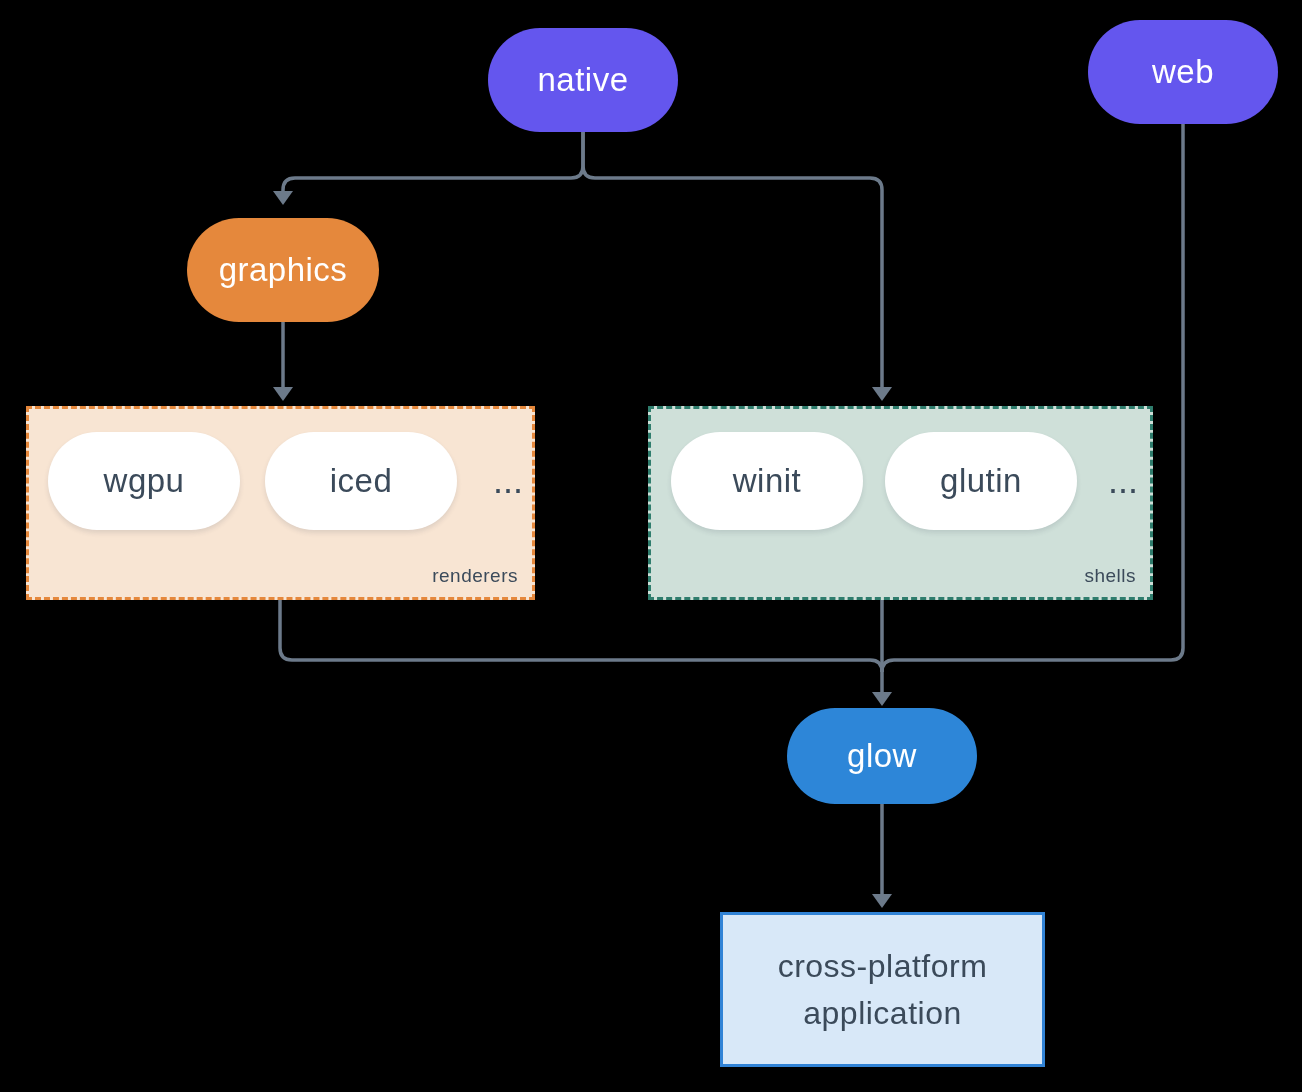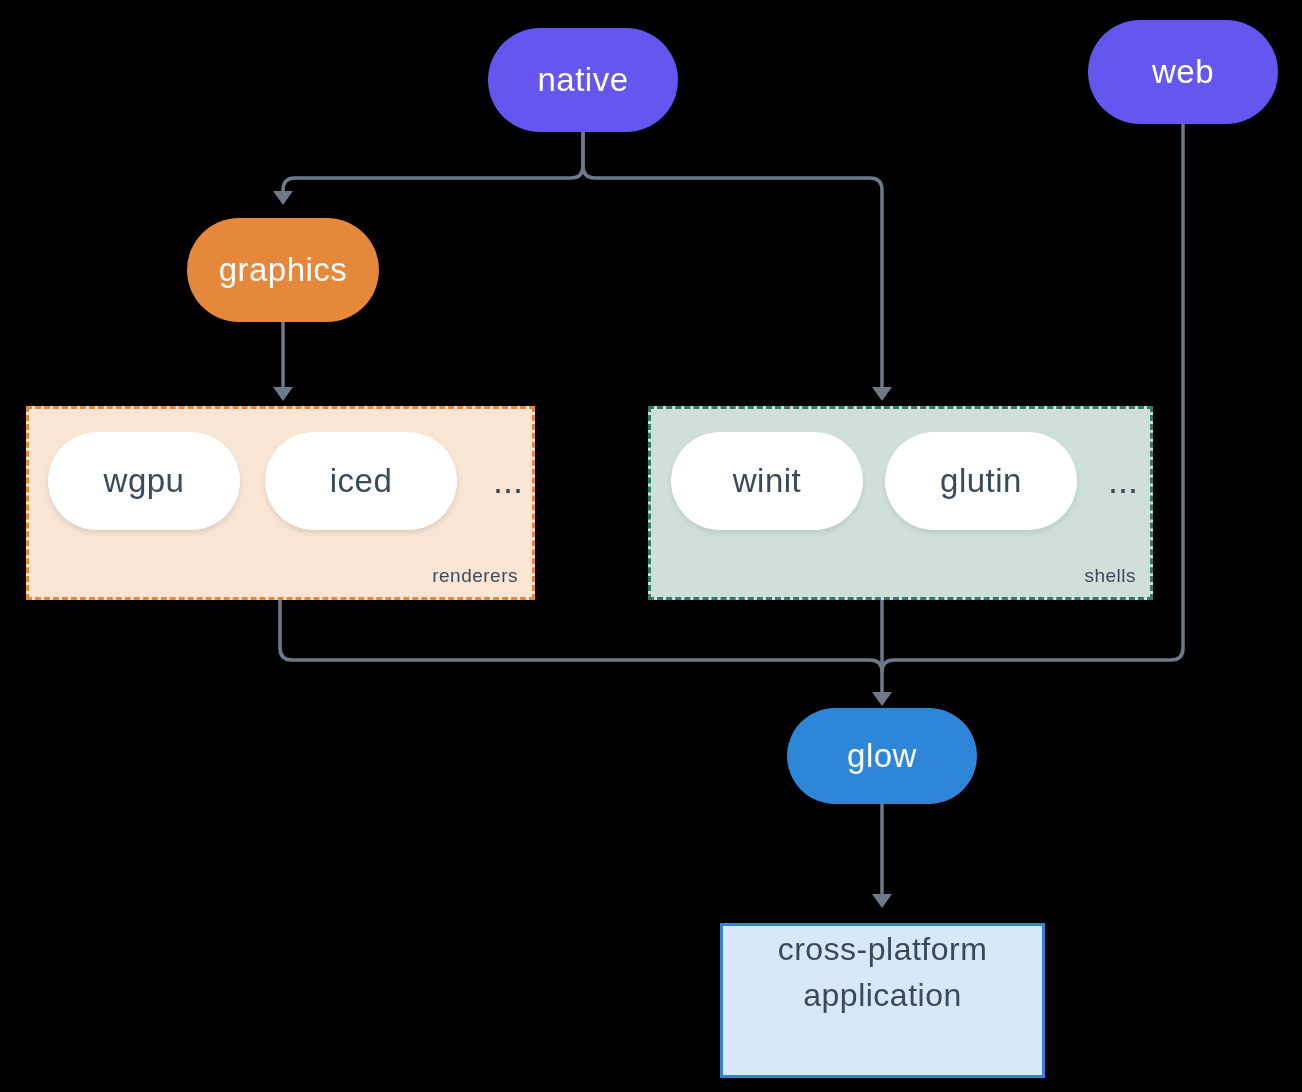--- a/index.html
+++ b/index.html
@@ -107,27 +107,27 @@
     letter-spacing:0.5px;
   }
   .app-box{
     position:absolute;
     left:720px; top:912px;
     width:325px; height:155px;
     box-sizing:border-box;
     background:var(--app-bg);
     border:3px solid var(--app-border);
     display:flex;
+    align-items:center;
     justify-content:center;
     text-align:center;
     color:var(--dark-text);
     font-size:32px;
     line-height:1.45;
     letter-spacing:0.5px;
-    margin-top:11px;
   }
   .app-box span{ display:block; width:250px; }
 </style>
 </head>
 <body>
 
 <div class="canvas">
 
   <svg class="connectors" viewBox="0 0 1302 1092">
 

